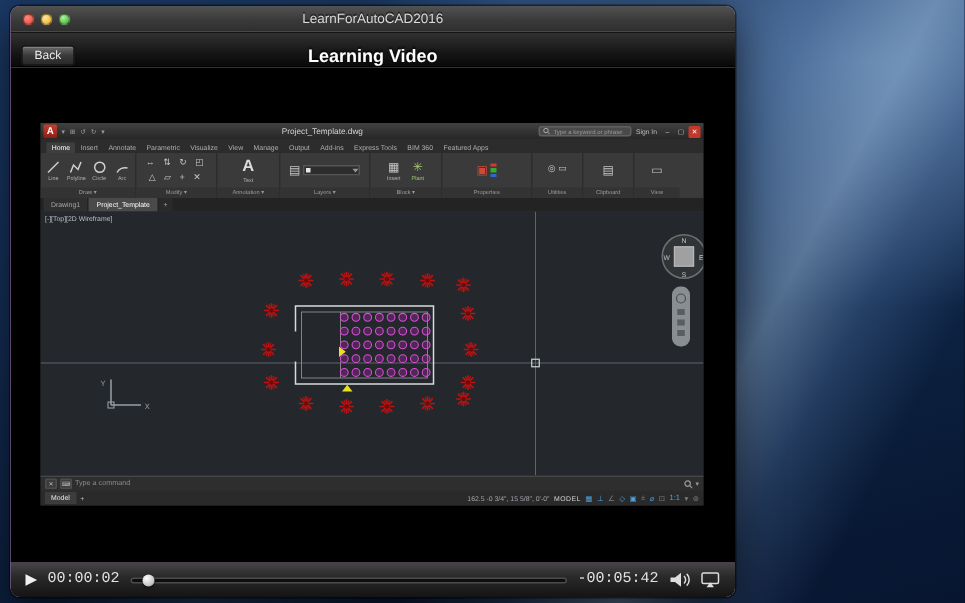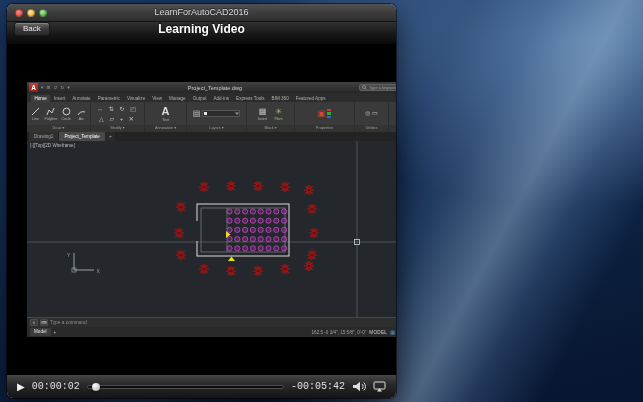--- a/index.html
+++ b/index.html
@@ -5,30 +5,30 @@
   *{margin:0;padding:0;box-sizing:border-box;}
   html,body{width:643px;height:402px;overflow:hidden;background:#071530;font-family:"Liberation Sans",sans-serif;}
   
   .desktop{position:absolute;inset:0;
     background:
       linear-gradient(118deg, rgba(0,0,0,0) 56%, rgba(130,170,220,.18) 64%, rgba(175,208,240,.42) 73%, rgba(120,160,215,.22) 80%, rgba(0,0,0,0) 88%),
       linear-gradient(118deg, rgba(0,0,0,0) 28%, rgba(95,135,195,.22) 40%, rgba(0,0,0,0) 54%),
       radial-gradient(95% 75% at 90% 10%, rgba(150,190,235,.40), rgba(0,0,0,0) 55%),
       linear-gradient(165deg,#1b3a66 0%,#15315a 35%,#0e2547 60%,#091b37 82%,#071530 100%);}
   
-  .window{position:absolute;left:7px;top:4px;width:389px;height:394px;border-radius:6px;overflow:hidden;
+  .window{position:absolute;left:7px;top:4px;width:483px;height:394px;border-radius:6px;overflow:hidden;
     background:#f0abfc;box-shadow:0 10px 30px rgba(0,0,0,.65),0 0 0 1px rgba(0,0,0,.5);}
   .titlebar{height:18px;position:relative;background:linear-gradient(#525252,#3a3a3a 55%,#2e2e2e);border-bottom:1px solid #141414;}
   .lights{position:absolute;left:8px;top:5px;display:flex;gap:4px;}
   .light{width:8px;height:8px;border-radius:50%;border:1px solid rgba(0,0,0,.35);}
   .light.red{background:radial-gradient(circle at 35% 30%,#ff8a80,#ec5f53 60%,#b93a30);}
   .light.yellow{background:radial-gradient(circle at 35% 30%,#ffe9a8,#f5bf4f 60%,#c38f23);}
   .light.green{background:radial-gradient(circle at 35% 30%,#b5f0a8,#66c555 60%,#3d8f2e);}
   .wtitle{position:absolute;left:0;right:0;top:3px;text-align:center;font-size:9px;color:#d9d9d9;text-shadow:0 -1px 0 rgba(0,0,0,.5);}
-  .navbar{height:23px;background:linear-gradient(#313131,#161616 60%,#090909);position:relative;display:flex;align-items:flex-start;border-bottom:1px solid #000;}
+  .navbar{height:23px;background:linear-gradient(#313131,#161616 60%,#090909);position:relative;display:flex;align-items:flex-end;border-bottom:1px solid #000;}
   .backbtn{margin-left:7px;height:14px;padding:0 8px;font-size:8px;color:#ececec;line-height:12px;
     background:linear-gradient(#6c6c6c,#3a3a3a 50%,#282828);border:1px solid #181818;border-radius:3px;box-shadow:inset 0 1px 0 rgba(255,255,255,.18);}
   .navtitle{position:absolute;left:0;right:0;text-align:center;font-size:12px;font-weight:bold;color:#fff;text-shadow:0 -1px 1px rgba(0,0,0,.7);}
   .video{position:absolute;top:41px;bottom:24px;left:0;right:0;background:#000;}
   
   .acad{position:absolute;left:20px;top:37px;width:442px;height:255px;background:#333;overflow:hidden;}
   .acad-title{height:11px;display:flex;align-items:center;background:linear-gradient(#414141,#262626);padding:0 2px;gap:3px;}
   .alogo{width:9px;height:9px;flex:0 0 9px;background:linear-gradient(#c4402f,#8c1f16);color:#fff;font-size:6.5px;font-weight:bold;text-align:center;line-height:9px;border-radius:1px;}
   .qat{font-size:4.5px;color:#9a9a9a;letter-spacing:1px;white-space:nowrap;}
   .atitle{flex:1;text-align:center;font-size:5.5px;color:#d2d2d2;white-space:nowrap;overflow:hidden;}

